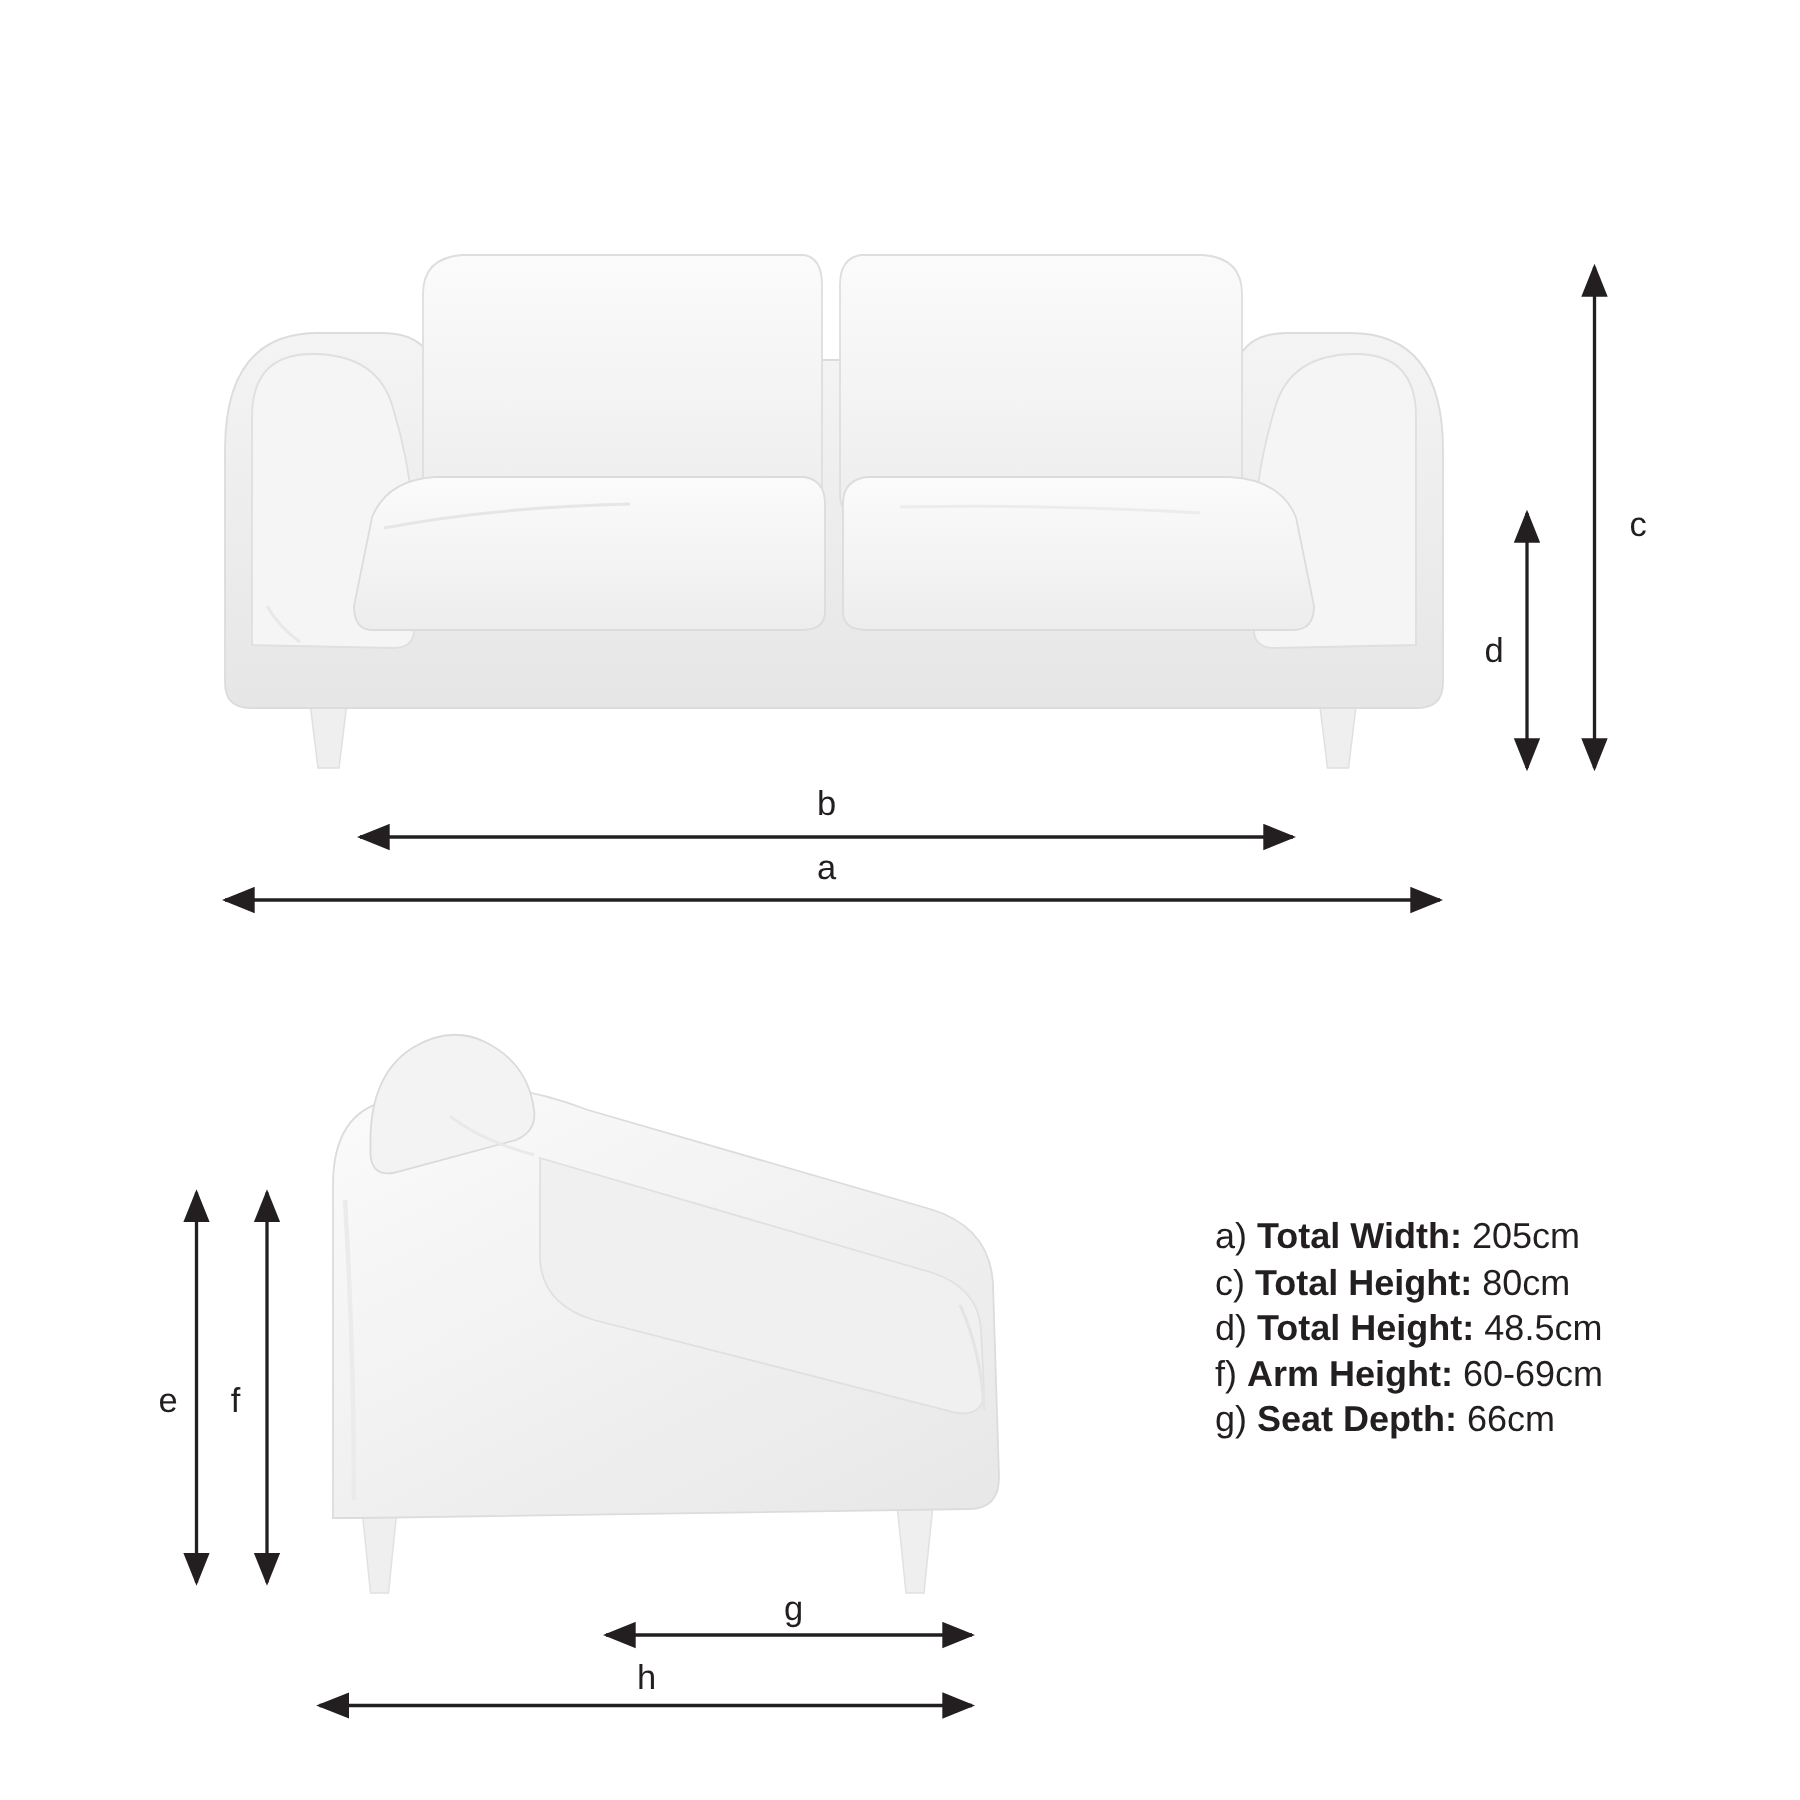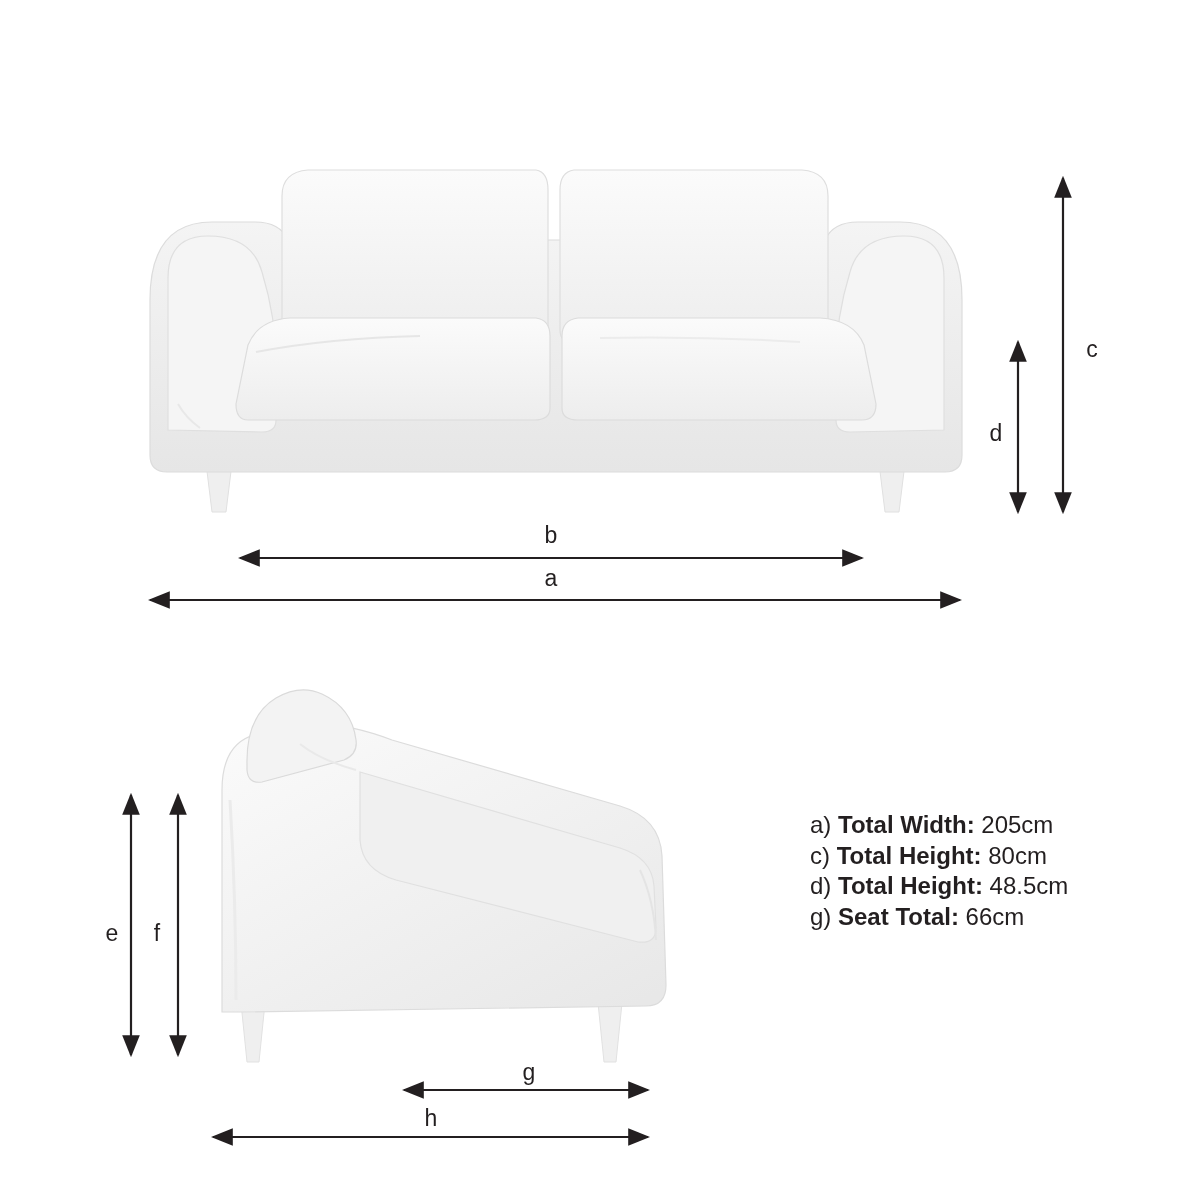--- a/index.html
+++ b/index.html
@@ -191,19 +191,24 @@
       <span class="spec-key">c)</span>
       <span class="spec-name">Total Height:</span>
       <span class="spec-val">80cm</span>
     </div>
     <div class="spec-row">
       <span class="spec-key">d)</span>
       <span class="spec-name">Total Height:</span>
       <span class="spec-val">48.5cm</span>
     </div>
     <div class="spec-row">
+      <span class="spec-key">f)</span>
+      <span class="spec-name">Arm Height:</span>
+      <span class="spec-val">60-69cm</span>
+    </div>
+    <div class="spec-row">
       <span class="spec-key">g)</span>
-      <span class="spec-name">Seat Total:</span>
+      <span class="spec-name">Seat Depth:</span>
       <span class="spec-val">66cm</span>
     </div>
   </div>
 
 </div>
 
 </body></html>

